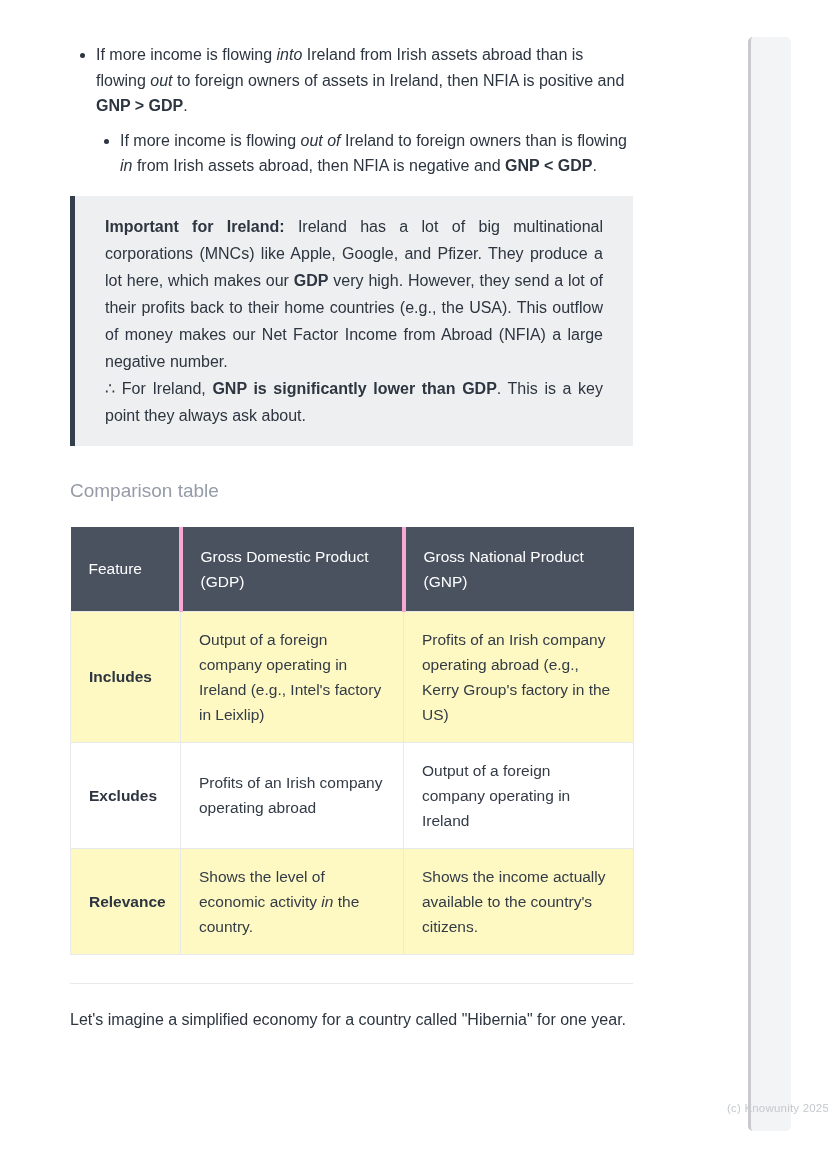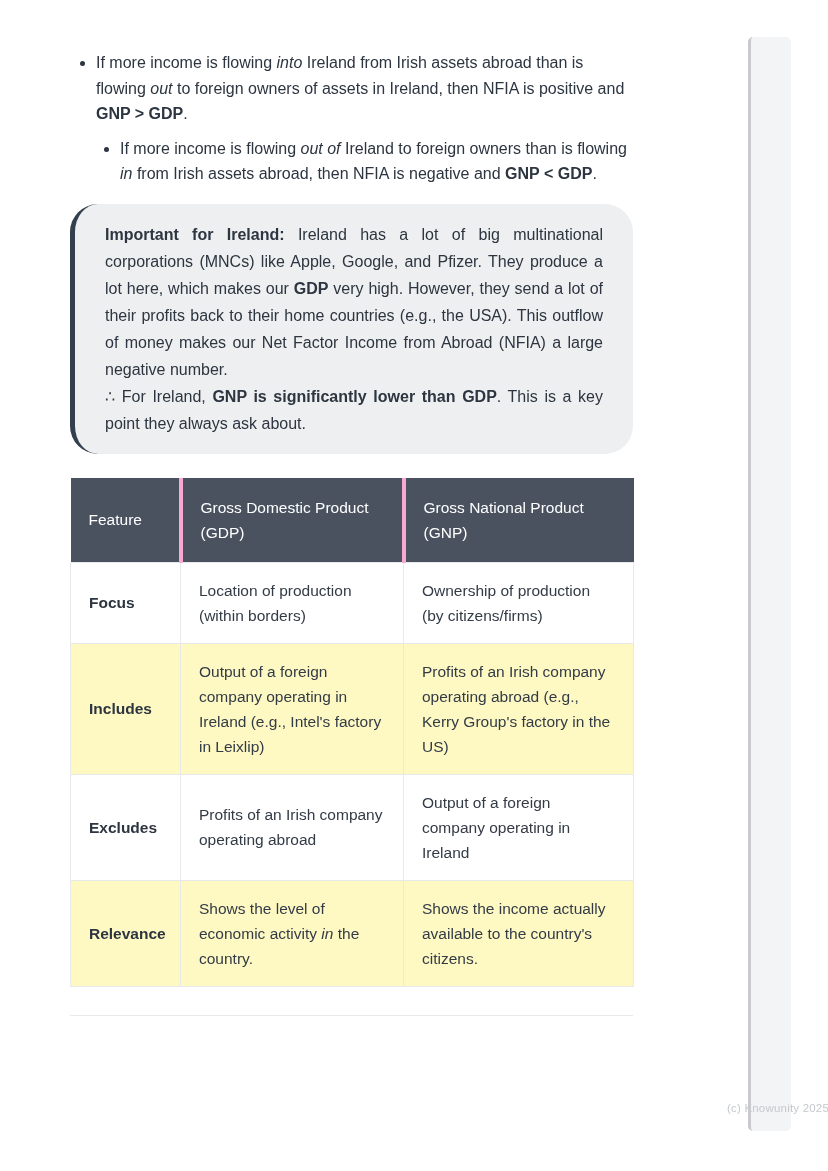--- a/index.html
+++ b/index.html
@@ -6,41 +6,40 @@
   html, body {
     margin: 0; padding: 0;
     width: 828px; height: 1171px;
     background: #ffffff;
     font-family: "Liberation Sans", sans-serif;
     color: #2c3540;
     overflow: hidden;
   }
   .page {
     position: absolute;
-    left: 70px; top: 12px;
+    left: 70px; top: 4px;
     width: 563px;
     padding-top: 38px;
   }
   
   ul.bullets {
     margin: 0; padding: 0 0 0 26px;
     font-size: 16px; line-height: 25.5px;
   }
   ul.bullets li { color: #2c3540; }
   ul.bullets li + li { margin-top: 9px; margin-left: 24px; }
   ul.bullets li::marker { color: #2c3540; }
   b { font-weight: 700; }
   i { font-style: italic; }
   
   .callout {
     margin-top: 17px;
     background: #eeeff0;
     border-left: 5px solid #343f4e;
     padding: 17px 30px;
-    border-radius: 28px;
   }
   .callout p {
     margin: 0;
     font-size: 16px;
     line-height: 27px;
     text-align: justify;
   }
   
   h2.section-title {
     margin: 33px 0 0 0;
@@ -124,40 +123,36 @@
 
   <ul class="bullets">
     <li><span>If more income is flowing </span><i>into</i><span> Ireland from Irish assets abroad than is flowing </span><i>out</i><span> to foreign owners of assets in Ireland, then NFIA is positive and </span><b>GNP &gt; GDP</b><span>.</span></li>
     <li><span>If more income is flowing </span><i>out of</i><span> Ireland to foreign owners than is flowing </span><i>in</i><span> from Irish assets abroad, then NFIA is negative and </span><b>GNP &lt; GDP</b><span>.</span></li>
   </ul>
 
   <div class="callout">
     <p><b>Important for Ireland:</b><span> Ireland has a lot of big multinational corporations (MNCs) like Apple, Google, and Pfizer. They produce a lot here, which makes our </span><b>GDP</b><span> very high. However, they send a lot of their profits back to their home countries (e.g., the USA). This outflow of money makes our Net Factor Income from Abroad (NFIA) a large negative number.</span><br><span>∴ For Ireland, </span><b>GNP is significantly lower than GDP</b><span>. This is a key point they always ask about.</span></p>
   </div>
 
+  <h2 class="section-title">Comparison table</h2>
 
   <table class="cmp">
     <colgroup>
       <col style="width:110px">
       <col style="width:223px">
       <col style="width:230px">
     </colgroup>
     <thead>
       <tr>
         <th>Feature</th>
         <th>Gross Domestic Product (GDP)</th>
         <th>Gross National Product (GNP)</th>
       </tr>
     </thead>
     <tbody>
-      <tr>
-        <td class="feat">Focus</td>
-        <td><span>Location of production (within borders)</span></td>
-        <td><span>Ownership of production (by citizens/firms)</span></td>
-      </tr>
       <tr class="alt">
         <td class="feat">Includes</td>
         <td><span>Output of a foreign company operating in Ireland (e.g., Intel's factory in Leixlip)</span></td>
         <td><span>Profits of an Irish company operating abroad (e.g., Kerry Group's factory in the US)</span></td>
       </tr>
       <tr>
         <td class="feat">Excludes</td>
         <td><span>Profits of an Irish company operating abroad</span></td>
         <td><span>Output of a foreign company operating in Ireland</span></td>
       </tr>
@@ -165,18 +160,19 @@
         <td class="feat">Relevance</td>
         <td><span>Shows the level of economic activity </span><i>in</i><span> the country.</span></td>
         <td><span>Shows the income actually available to the country's citizens.</span></td>
       </tr>
     </tbody>
   </table>
 
   <hr class="divider">
 
 
+  <p class="intro">Let's imagine a simplified economy for a country called "Hibernia" for one year.</p>
 
 </div>
 
 <div class="next-page-edge"></div>
 
 <div class="watermark">(c) Knowunity 2025</div>
 
 </body></html>

